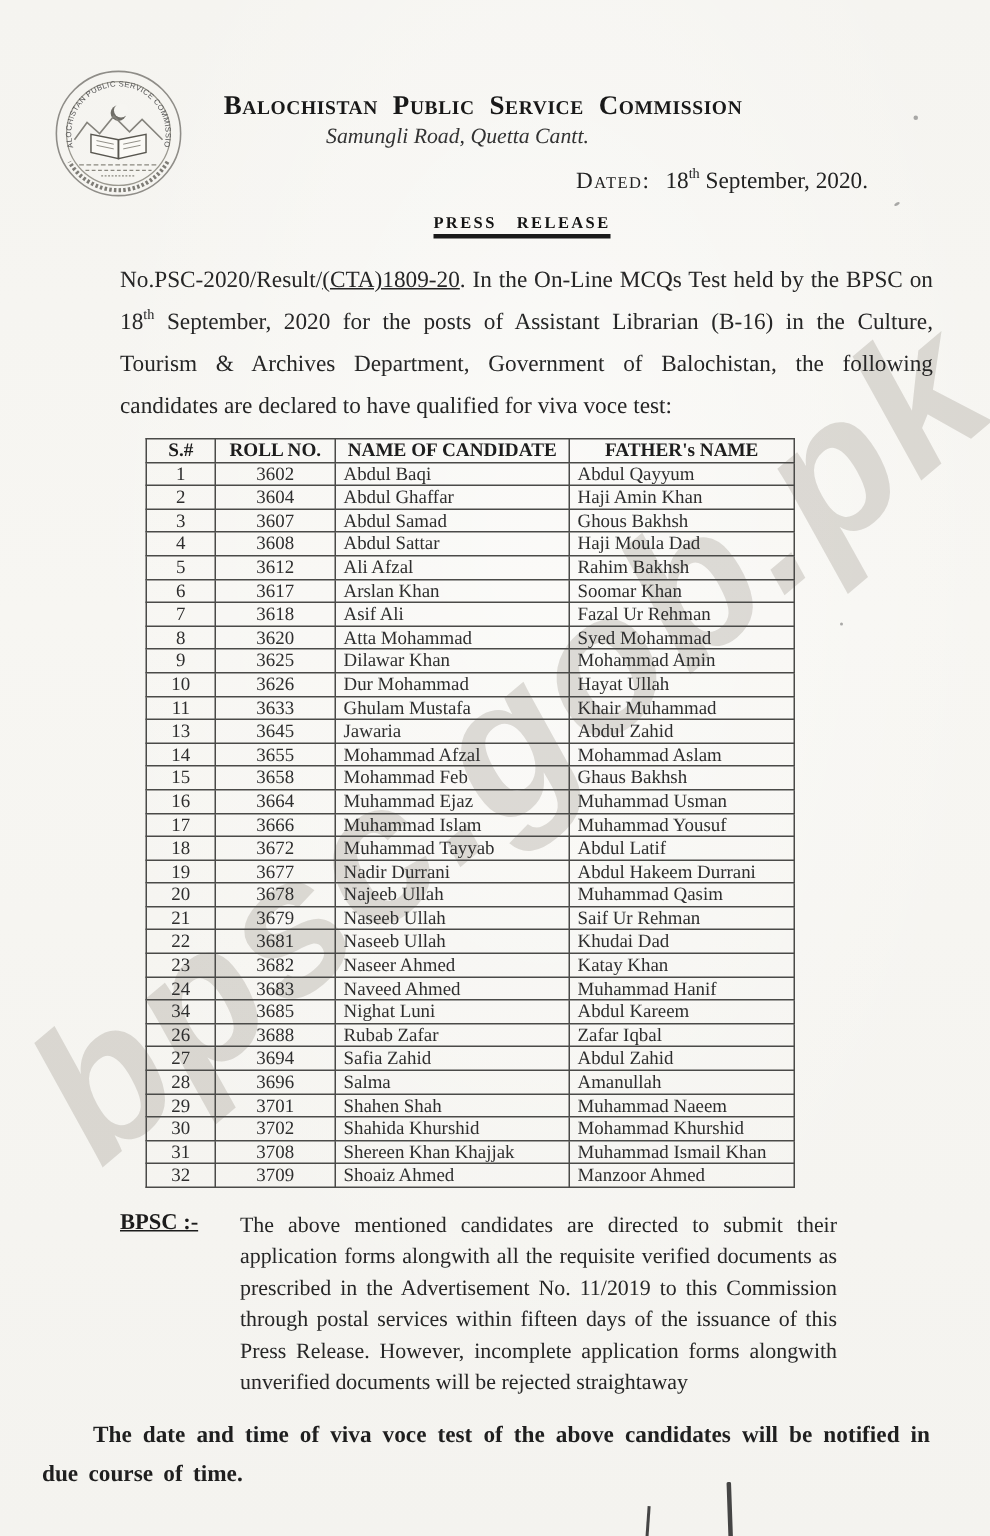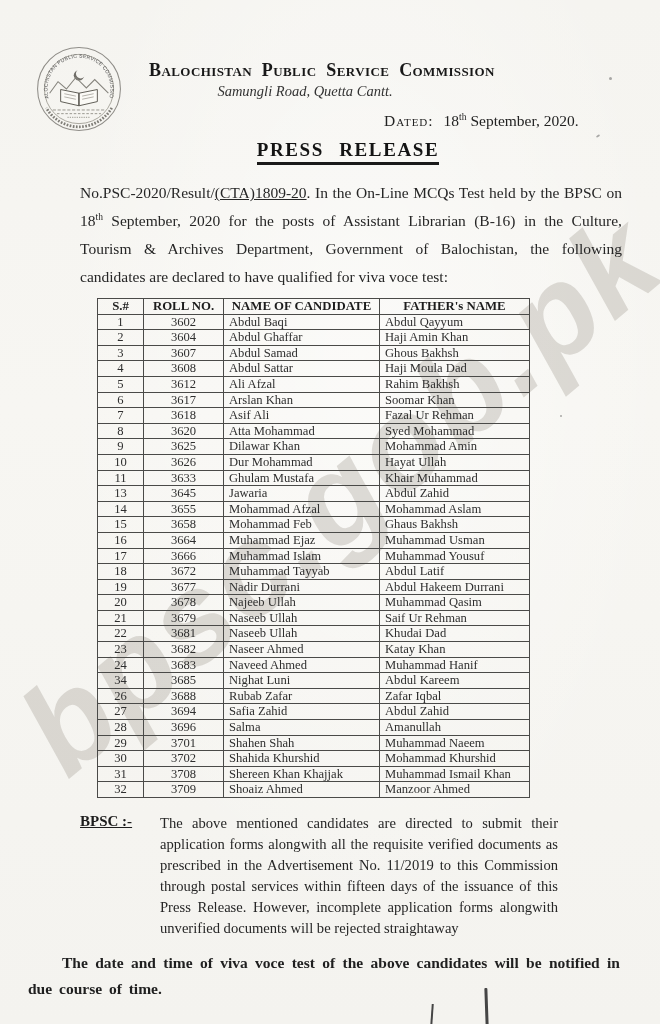--- a/index.html
+++ b/index.html
@@ -37,21 +37,21 @@
   }
   .org-address {
     text-align:center; font-style:italic; font-size:14.5px;
     margin-top:2px; color:#333; transform:translateX(-25px);
   }
   .date-line { margin-top:12px; padding-left:384px; font-size:15.5px; color:#222; }
   .date-label { font-variant:small-caps; letter-spacing:1px; margin-right:10px; }
   sup.ord { font-size:9.5px; vertical-align:super; line-height:0; }
   .pr-wrap { text-align:center; margin-top:9px; transform:translateX(18px); }
   .pr-title {
-    display:inline-block; font-weight:bold; font-size:19px;
+    display:inline-block; font-weight:bold; font-size:11px;
     letter-spacing:1.6px; word-spacing:9px; color:#141414;
     border-bottom:3px solid #1a1a1a; padding-bottom:1px;
   }
   
   .intro {
     margin:14px 38px 0 80px;
     font-size:15.5px; line-height:28px; text-align:justify; color:#262626;
   }
   .u { text-decoration:underline; }
   

